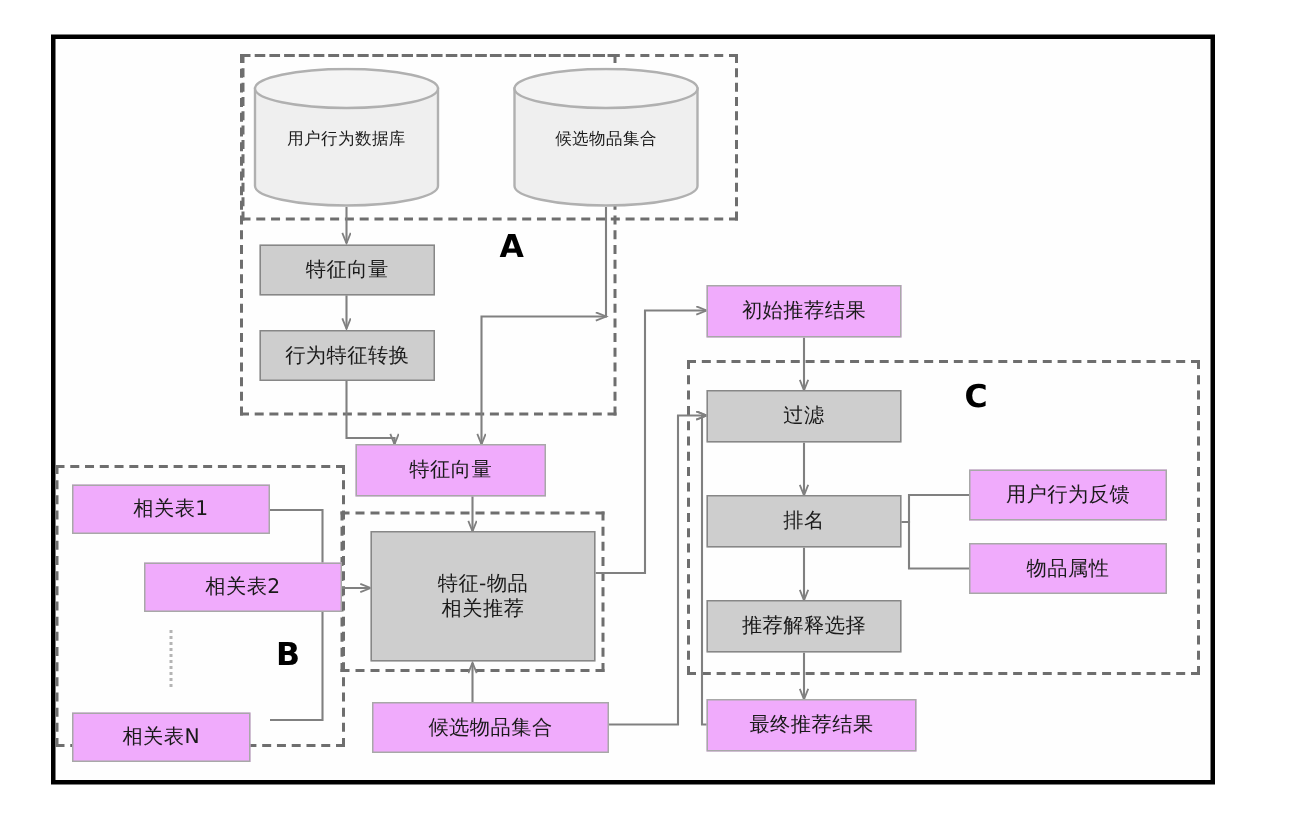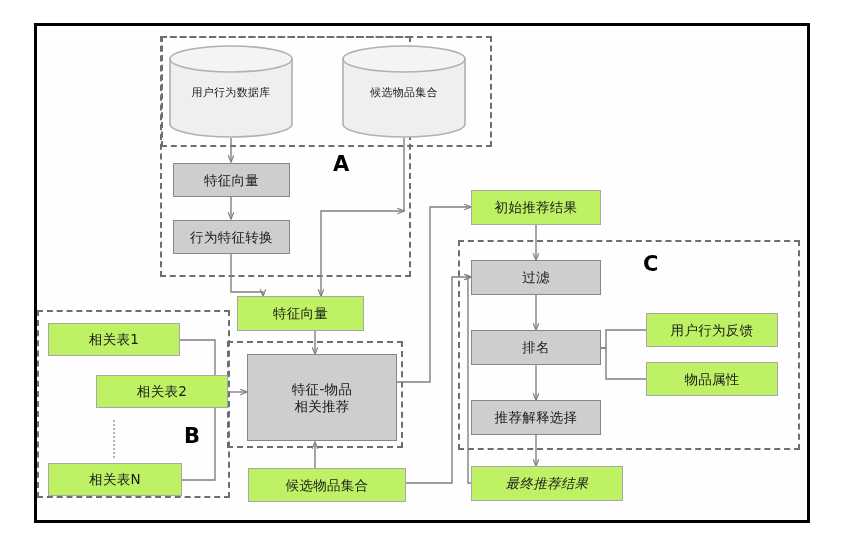--- a/index.html
+++ b/index.html
@@ -41,21 +41,21 @@
     display: flex;
     align-items: center;
     justify-content: center;
     text-align: center;
     font-size: 13.5px;
     color: #1a1a1a;
     line-height: 1.25;
     letter-spacing: 0.3px;
   }
   .node.light {
-    background: #bef264;
+    background: #f0abfc;
     border: 1.5px solid #a8a8a8;
   }
   .node.dark {
     background: #cecece;
     border: 1.5px solid #878787;
   }
   .cyl {
     position: absolute;
     box-sizing: border-box;
   }
@@ -180,34 +180,34 @@
   <div class="node dark" style="left:173px; top:220px; width:117px; height:34px;">行为特征转换</div>
 
   <div class="node light" style="left:237px; top:296px; width:127px; height:35px;">特征向量</div>
 
   <div class="node light" style="left:48px; top:323px; width:132px; height:33px;">相关表1</div>
 
   <div class="node light" style="left:48px; top:375px; width:132px; height:33px;margin-left:48px;">相关表2</div>
 
   <div class="vdots" style="left:113px; top:420px; height:38px;"></div>
 
-  <div class="node light" style="left:48px; top:463px; width:134px; height:33px;">相关表N</div>
+  <div class="node light" style="left:48px; top:475px; width:119px; height:33px;">相关表N</div>
 
   <div class="node dark" style="left:247px; top:354px; width:150px; height:87px;">
     <span>特征-物品<br>相关推荐</span>
   </div>
 
   <div class="node light" style="left:248px; top:468px; width:158px; height:34px;">候选物品集合</div>
 
   <div class="node light" style="left:471px; top:190px; width:130px; height:35px;">初始推荐结果</div>
 
   <div class="node dark" style="left:471px; top:260px; width:130px; height:35px;">过滤</div>
 
   <div class="node dark" style="left:471px; top:330px; width:130px; height:35px;">排名</div>
 
   <div class="node dark" style="left:471px; top:400px; width:130px; height:35px;">推荐解释选择</div>
 
-  <div class="node light" style="left:471px; top:466px; width:152px; height:35px;font-style:italic;">最终推荐结果</div>
+  <div class="node light" style="left:471px; top:466px; width:140px; height:35px;">最终推荐结果</div>
 
   <div class="node light" style="left:646px; top:313px; width:132px; height:34px;">用户行为反馈</div>
 
   <div class="node light" style="left:646px; top:362px; width:132px; height:34px;">物品属性</div>
 </div>
 
 </body></html>

